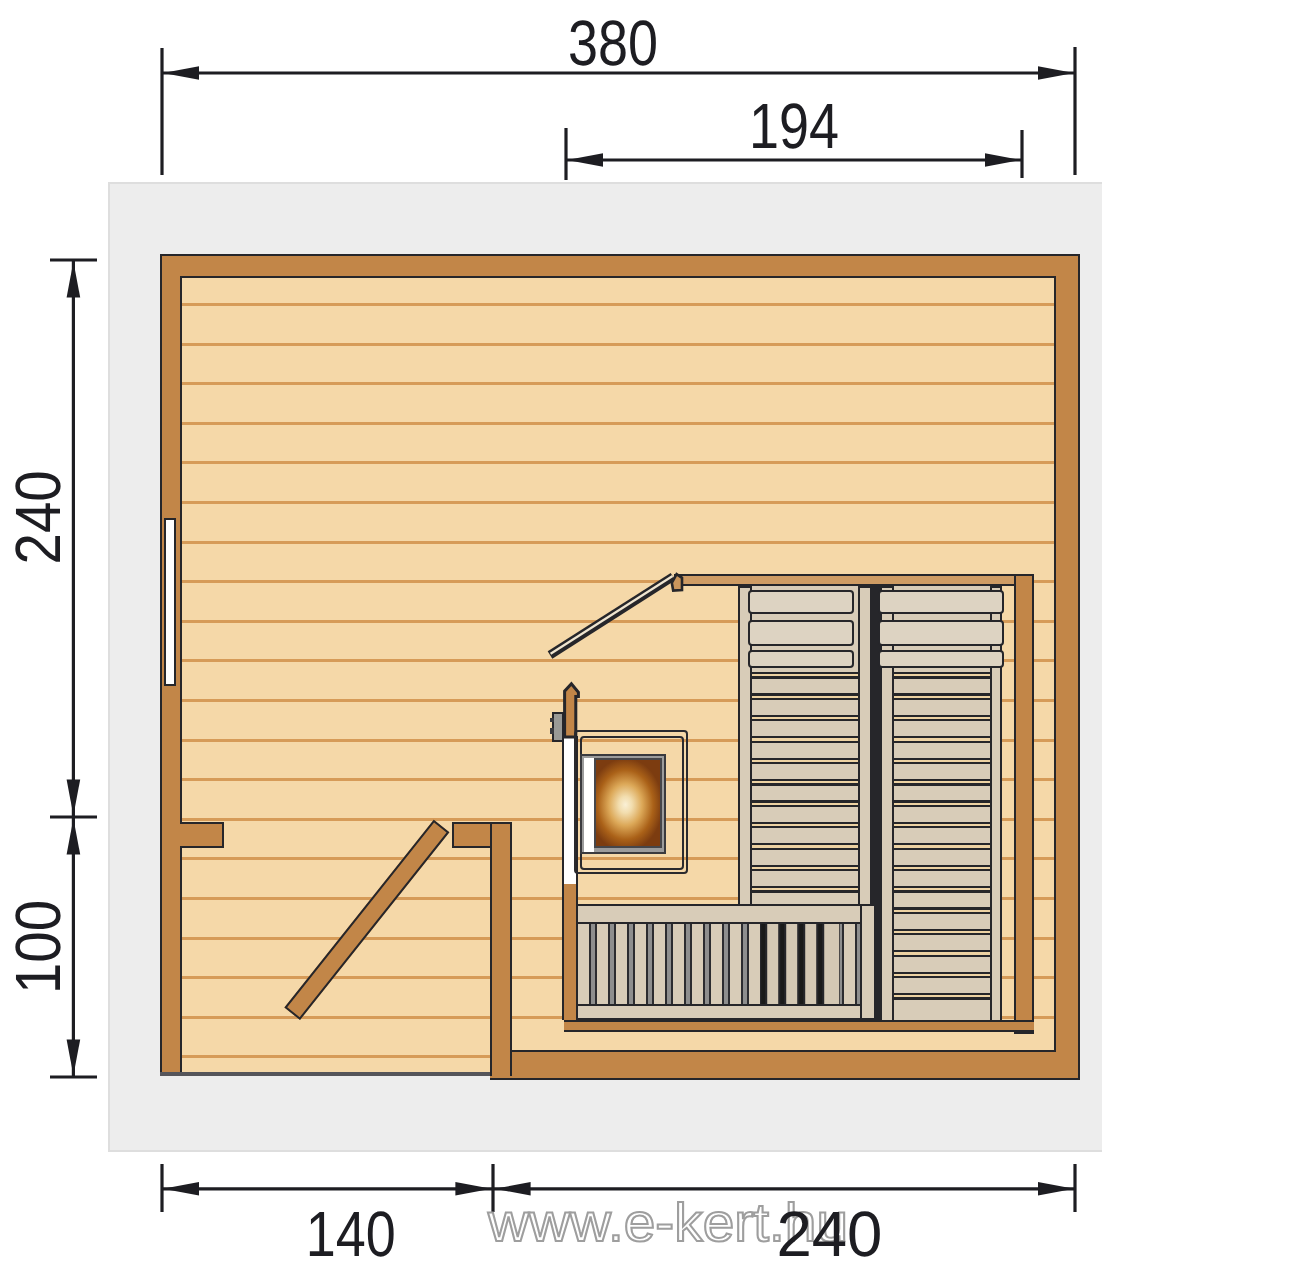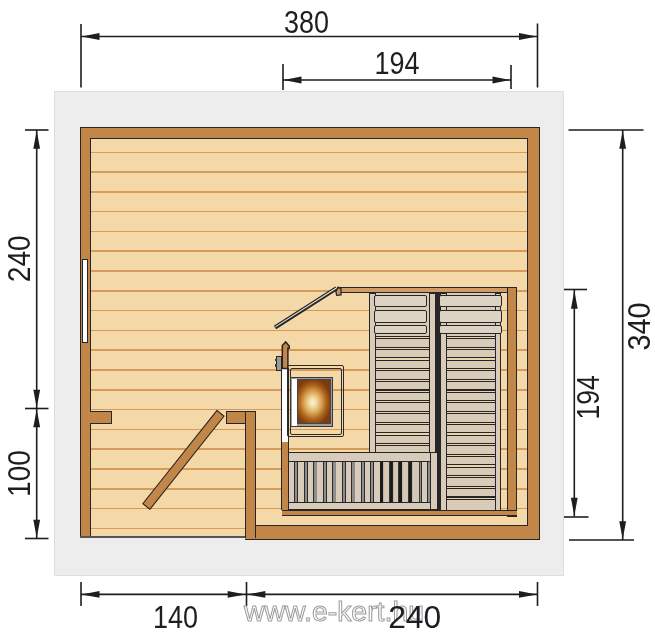--- a/index.html
+++ b/index.html
@@ -1,17 +1,17 @@
 <!DOCTYPE html>
 <html><head>
 <meta charset="utf-8">
 <style>
   html,body{margin:0;padding:0;background:#ffffff;}
   *{box-sizing:border-box;}
-  #wrap{position:relative;width:654px;height:639px;background:#ffffff;overflow:hidden;
+  #wrap{position:relative;width:551px;height:639px;background:#ffffff;overflow:hidden;
         font-family:"Liberation Sans",sans-serif;}
   .a{position:absolute;}
 </style>
 </head>
 <body>
 <div id="wrap">
 
   <div class="a" style="left:54px;top:91px;width:510px;height:484.5px;background:#ededed;border:1px solid #dedede;"></div>
 
   <div class="a" style="left:80px;top:127px;width:460px;height:413px;background:#c28648;border:1.8px solid #26262a;"></div>

